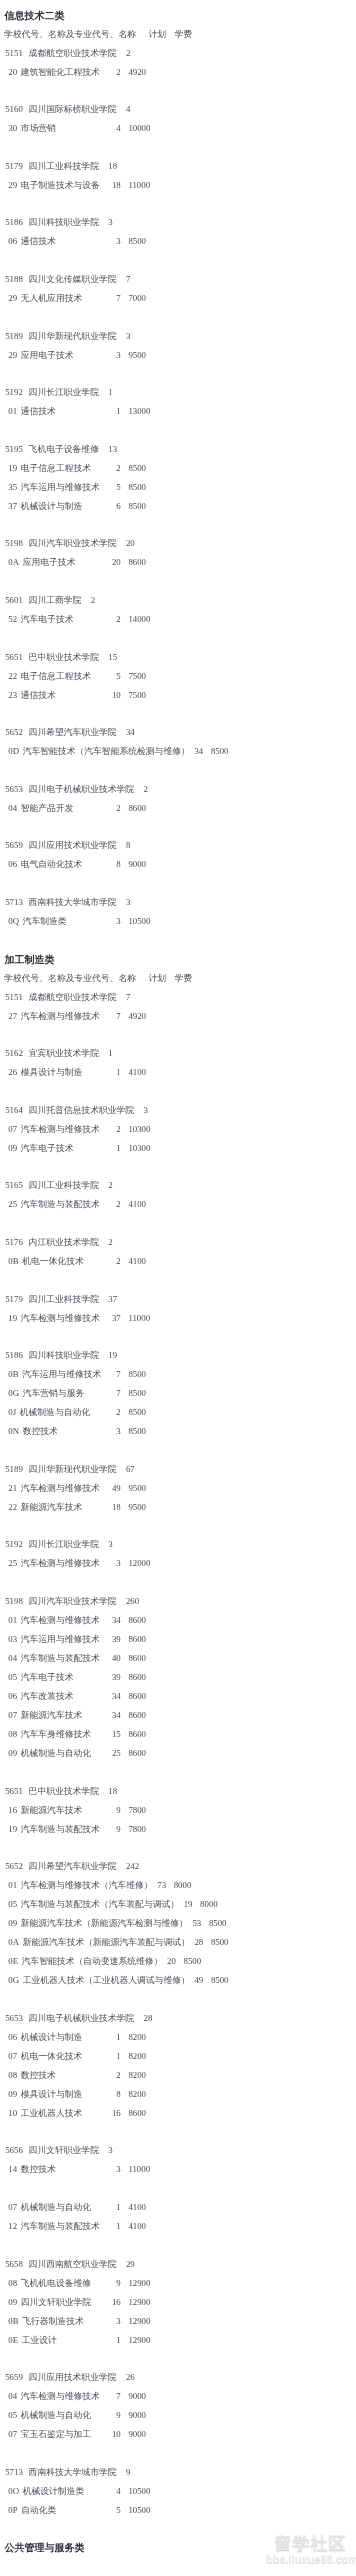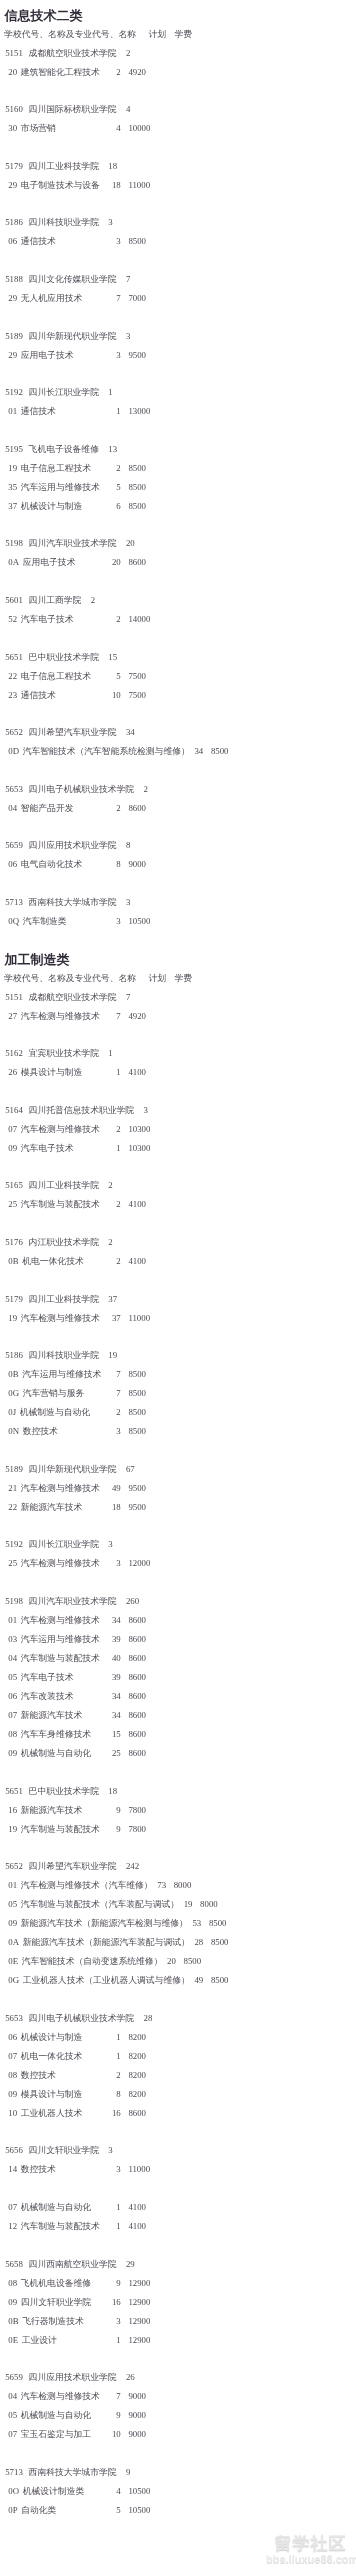--- a/index.html
+++ b/index.html
@@ -6,21 +6,21 @@
   body {
     width:356px; height:2576px; overflow:hidden; position:relative;
     background:#ffffff;
     font-family:"Liberation Serif","DejaVu Serif",serif;
     font-size:8.8px; color:#4e4853;
   }
   #doc { padding-top:5.7px; }
   .row { height:19px; line-height:19px; white-space:nowrap; }
   .row.title {
     font-family:"Liberation Sans","DejaVu Sans",sans-serif;
-    font-weight:bold; font-size:13px; color:#332d39; padding-left:4.6px;
+    font-weight:bold; font-size:10px; color:#332d39; padding-left:4.6px;
   }
   .row.header { padding-left:4.1px; }
   .hplan { margin-left:10.3px; }
   .hfee  { margin-left:6.2px; }
   .row.school { padding-left:5.2px; }
   .scode { margin-right:3.6px; }
   .splan { margin-left:7.2px; }
   .school-block { margin-bottom:18.6px; }
   .row.major { padding-left:8.3px; display:flex; }
   .mlabel { display:inline-block; min-width:99px; flex:0 0 auto; }
@@ -871,19 +871,24 @@
       <span class="mcode">0P</span><span class="mname">自动化类</span>
     </span>
     <span class="mplan">5</span>
     <span class="mfee">10500</span>
   </div>
 </div>
   </div>
 </div>
   </section>
 
+  <section class="sec">
+    <div class="row title">公共管理与服务类</div>
+
+    <div class="schools"></div>
+  </section>
 </div>
 
 <div class="watermark">
   <div class="wm1">留学社区</div>
   <div class="wm2">bbs.liuxue86.com</div>
 </div>
 
 
 </body></html>

